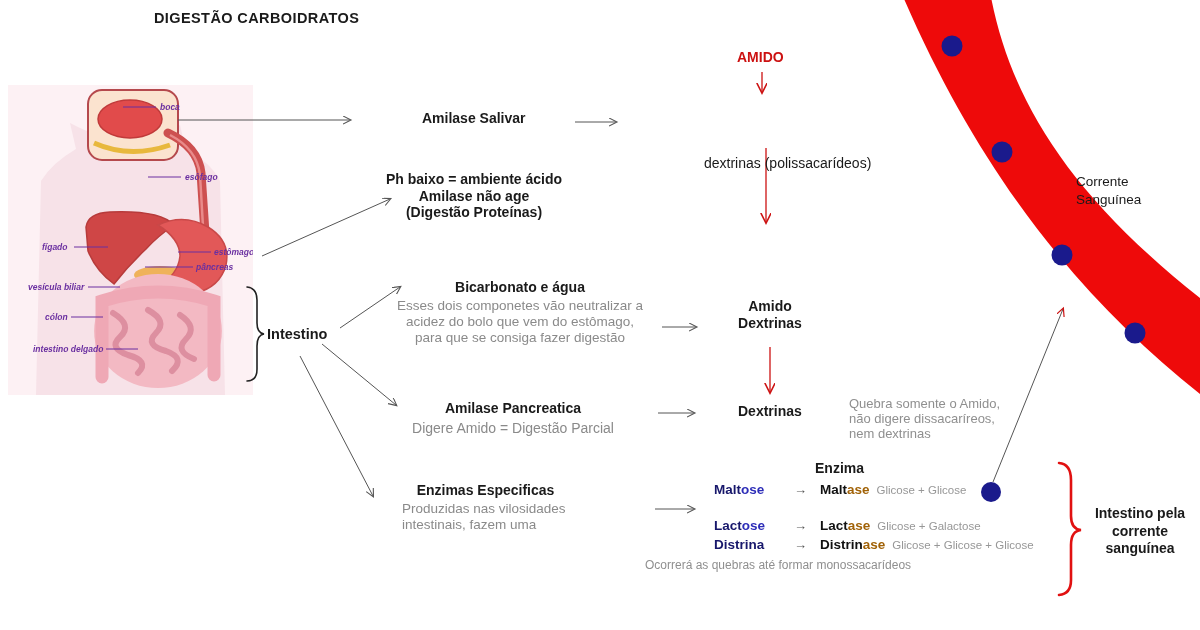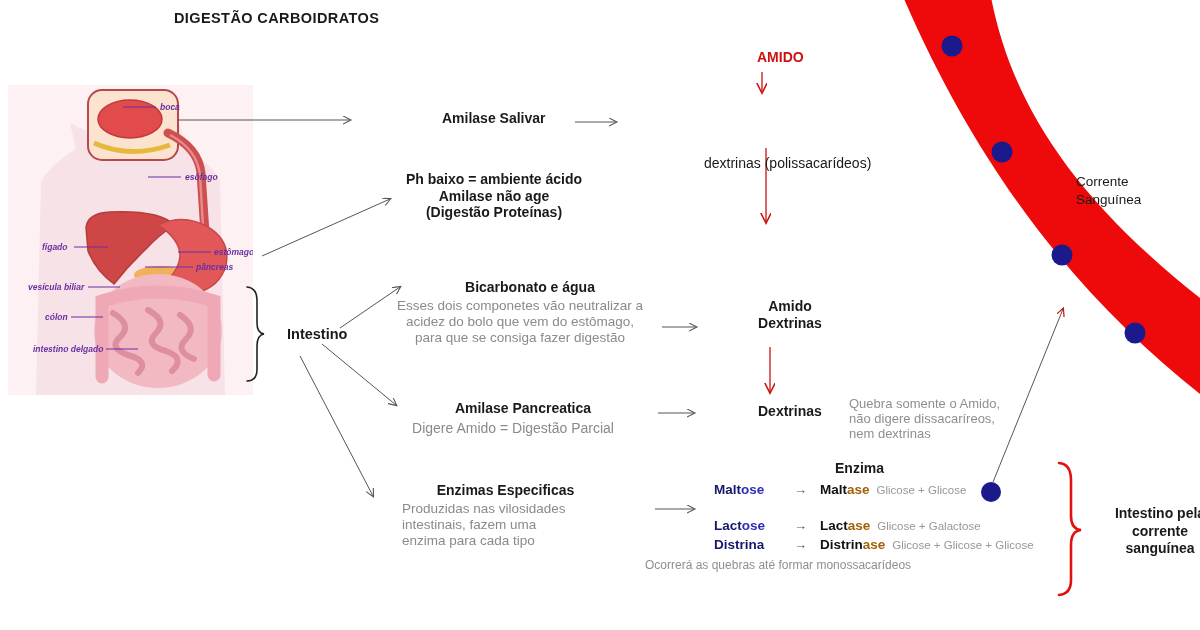--- a/index.html
+++ b/index.html
@@ -1,19 +1,19 @@
 <!DOCTYPE html>
 <html><head>
 <meta charset="utf-8">
 <style>
   html,body{margin:0;padding:0;background:#fff;}
   #canvas{position:relative;width:1200px;height:630px;background:#ffffff;overflow:hidden;
           font-family:"Liberation Sans","DejaVu Sans",sans-serif;color:#1a1a1a;}
   .abs{position:absolute;}
-  .b{font-weight:bold;margin-left:20px;}
+  .b{font-weight:bold;}
   .ctr{text-align:center;}
   .t14{font-size:14px;line-height:16.5px;}
   .t13g{font-size:13.5px;line-height:16px;color:#8a8a8a;}
   .small-note{font-size:13px;line-height:15px;color:#8f8f8f;}
   svg{display:block;}
   .enz-row{position:absolute;left:714px;height:19px;white-space:nowrap;font-size:13.5px;}
   .enz-sub{display:inline-block;width:80px;font-weight:bold;color:#17176b;}
   .enz-sub .ose{color:#2d2db8;}
   .enz-arrow{display:inline-block;width:26px;color:#555;font-size:13px;}
   .enz-name{font-weight:bold;color:#111;}
@@ -144,21 +144,20 @@
   <div class="abs small-note" style="left:849px;top:396px;">
     <div>Quebra somente o Amido,</div>
     <div>não digere dissacaríreos,</div>
     <div>nem dextrinas</div>
   </div>
 
   <div class="abs" style="left:398px;top:482px;width:200px;">
     <div class="b t14 ctr" style="width:175px;">Enzimas Especificas</div>
     <div class="t13g" style="margin-top:2px;margin-left:4px;">Produzidas nas vilosidades</div>
     <div class="t13g" style="margin-left:4px;">intestinais, fazem uma</div>
-    <div class="t13g" style="margin-left:4px;">enzima para cada tipo</div>
   </div>
 
   <div class="abs b t14" style="left:815px;top:460px;">Enzima</div>
 
   <div class="enz-row" style="top:482px;">
     <span class="enz-sub"><span>Malt</span><span class="ose">ose</span></span><span class="enz-arrow">→</span><span class="enz-name"><span>Malt</span><span class="ase">ase</span></span><span class="enz-prod">Glicose + Glicose</span>
   </div>
   <div class="enz-row" style="top:518px;">
     <span class="enz-sub"><span>Lact</span><span class="ose">ose</span></span><span class="enz-arrow">→</span><span class="enz-name"><span>Lact</span><span class="ase">ase</span></span><span class="enz-prod">Glicose + Galactose</span>
   </div>

